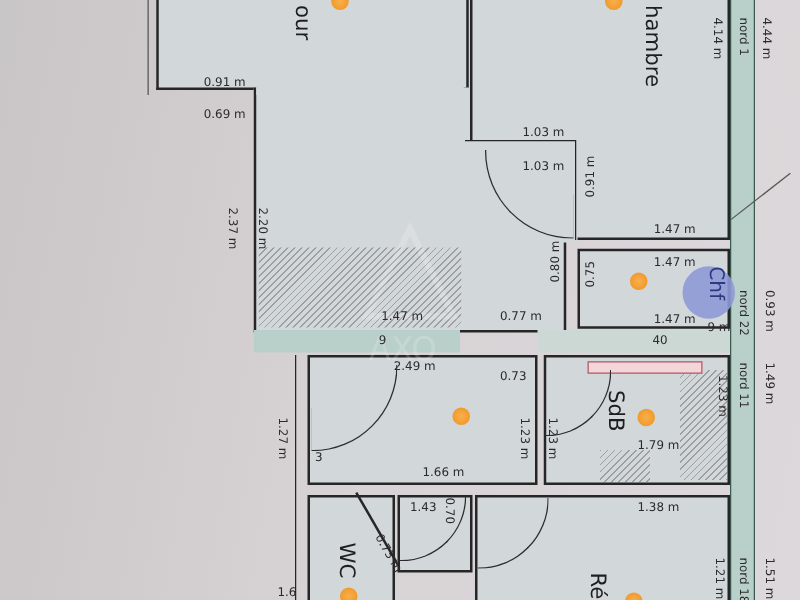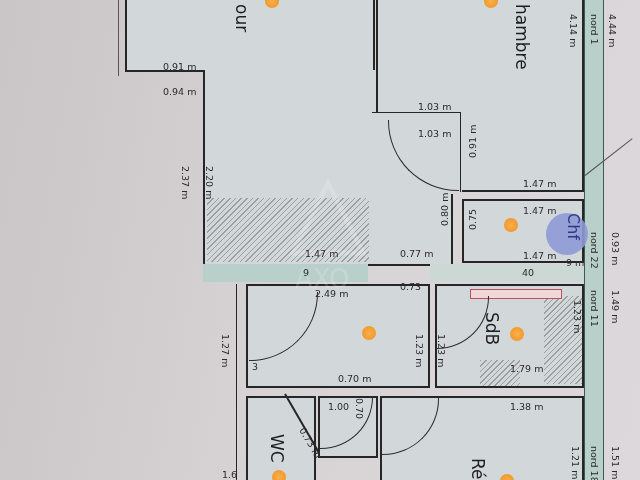--- a/index.html
+++ b/index.html
@@ -87,21 +87,21 @@
   <div class="door" style="left:382px;top:398px;width:56px;height:56px;border-width:0 1.2px 1.2px 0;border-radius:0 0 56px 0;border-top:none;border-left:none;"></div>
   <div class="room-name rot90" style="left:488px;top:458px;">Ré</div>
   <div class="light" style="left:500px;top:474px;"></div>
 
   <svg class="watermark" viewBox="0 0 90 120">
     <polygon points="45,5 80,75 10,75" fill="none" stroke="#ffffff" stroke-width="5"></polygon>
     <text x="12" y="110" font-size="26" fill="#ffffff" font-family="DejaVu Sans, sans-serif">AXO</text>
   </svg>
 
   <div class="lbl" style="left:163px;top:62px;">0.91 m</div>
-  <div class="lbl" style="left:163px;top:87px;">0.94 m</div>
+  <div class="lbl" style="left:163px;top:87px;">0.69 m</div>
   <div class="lbl rot90" style="left:214px;top:166px;">2.20 m</div>
   <div class="lbl rot90" style="left:190px;top:166px;">2.37 m</div>
 
   <div class="lbl" style="left:418px;top:102px;">1.03 m</div>
   <div class="lbl" style="left:418px;top:129px;">1.03 m</div>
   <div class="lbl rotm90" style="left:468px;top:158px;">0.91 m</div>
   <div class="lbl rot90" style="left:578px;top:14px;">4.14 m</div>
   <div class="lbl rot90" style="left:617px;top:14px;">4.44 m</div>
   <div class="lbl rot90" style="left:599px;top:14px;">nord 1</div>
 
@@ -113,33 +113,33 @@
   <div class="lbl rotm90" style="left:440px;top:226px;">0.80 m</div>
   <div class="lbl rotm90" style="left:468px;top:230px;">0.75</div>
   <div class="lbl rot90" style="left:599px;top:232px;">nord 22</div>
   <div class="lbl rot90" style="left:620px;top:232px;">0.93 m</div>
   <div class="lbl" style="left:566px;top:258px;">9 m</div>
 
   <div class="lbl" style="left:303px;top:268px;">9</div>
   <div class="lbl" style="left:522px;top:268px;">40</div>
 
   <div class="lbl" style="left:315px;top:289px;">2.49 m</div>
-  <div class="lbl" style="left:400px;top:282px;">0.73</div>
+  <div class="lbl" style="left:400px;top:297px;">0.73</div>
   <div class="lbl rot90" style="left:230px;top:334px;">1.27 m</div>
   <div class="lbl rot90" style="left:424px;top:334px;">1.23 m</div>
   <div class="lbl rot90" style="left:446px;top:334px;">1.23 m</div>
   <div class="lbl" style="left:252px;top:362px;">3</div>
-  <div class="lbl" style="left:338px;top:374px;">0.70 m</div>
+  <div class="lbl" style="left:338px;top:374px;">1.66 m</div>
 
   <div class="lbl rot90" style="left:582px;top:300px;">1.23 m</div>
   <div class="lbl rot90" style="left:599px;top:290px;">nord 11</div>
   <div class="lbl rot90" style="left:620px;top:290px;">1.49 m</div>
-  <div class="lbl" style="left:510px;top:364px;">1.79 m</div>
+  <div class="lbl" style="left:510px;top:352px;">1.79 m</div>
 
-  <div class="lbl" style="left:328px;top:402px;">1.00</div>
+  <div class="lbl" style="left:328px;top:402px;">1.43</div>
   <div class="lbl rot90" style="left:364px;top:398px;">0.70</div>
   <div class="lbl rot90" style="left:306px;top:426px;transform:rotate(60deg);">0.73 m</div>
   <div class="lbl" style="left:510px;top:402px;">1.38 m</div>
   <div class="lbl rot90" style="left:580px;top:446px;">1.21 m</div>
   <div class="lbl rot90" style="left:599px;top:446px;">nord 18</div>
   <div class="lbl rot90" style="left:620px;top:446px;">1.51 m</div>
   <div class="lbl" style="left:222px;top:470px;">1.6</div>
 </div>
 
 </body></html>

